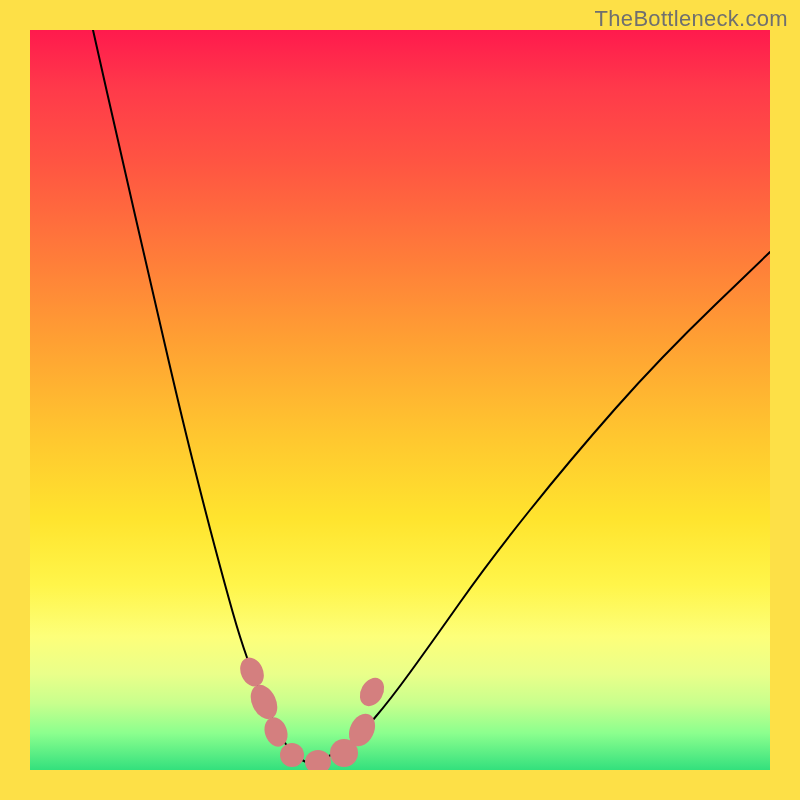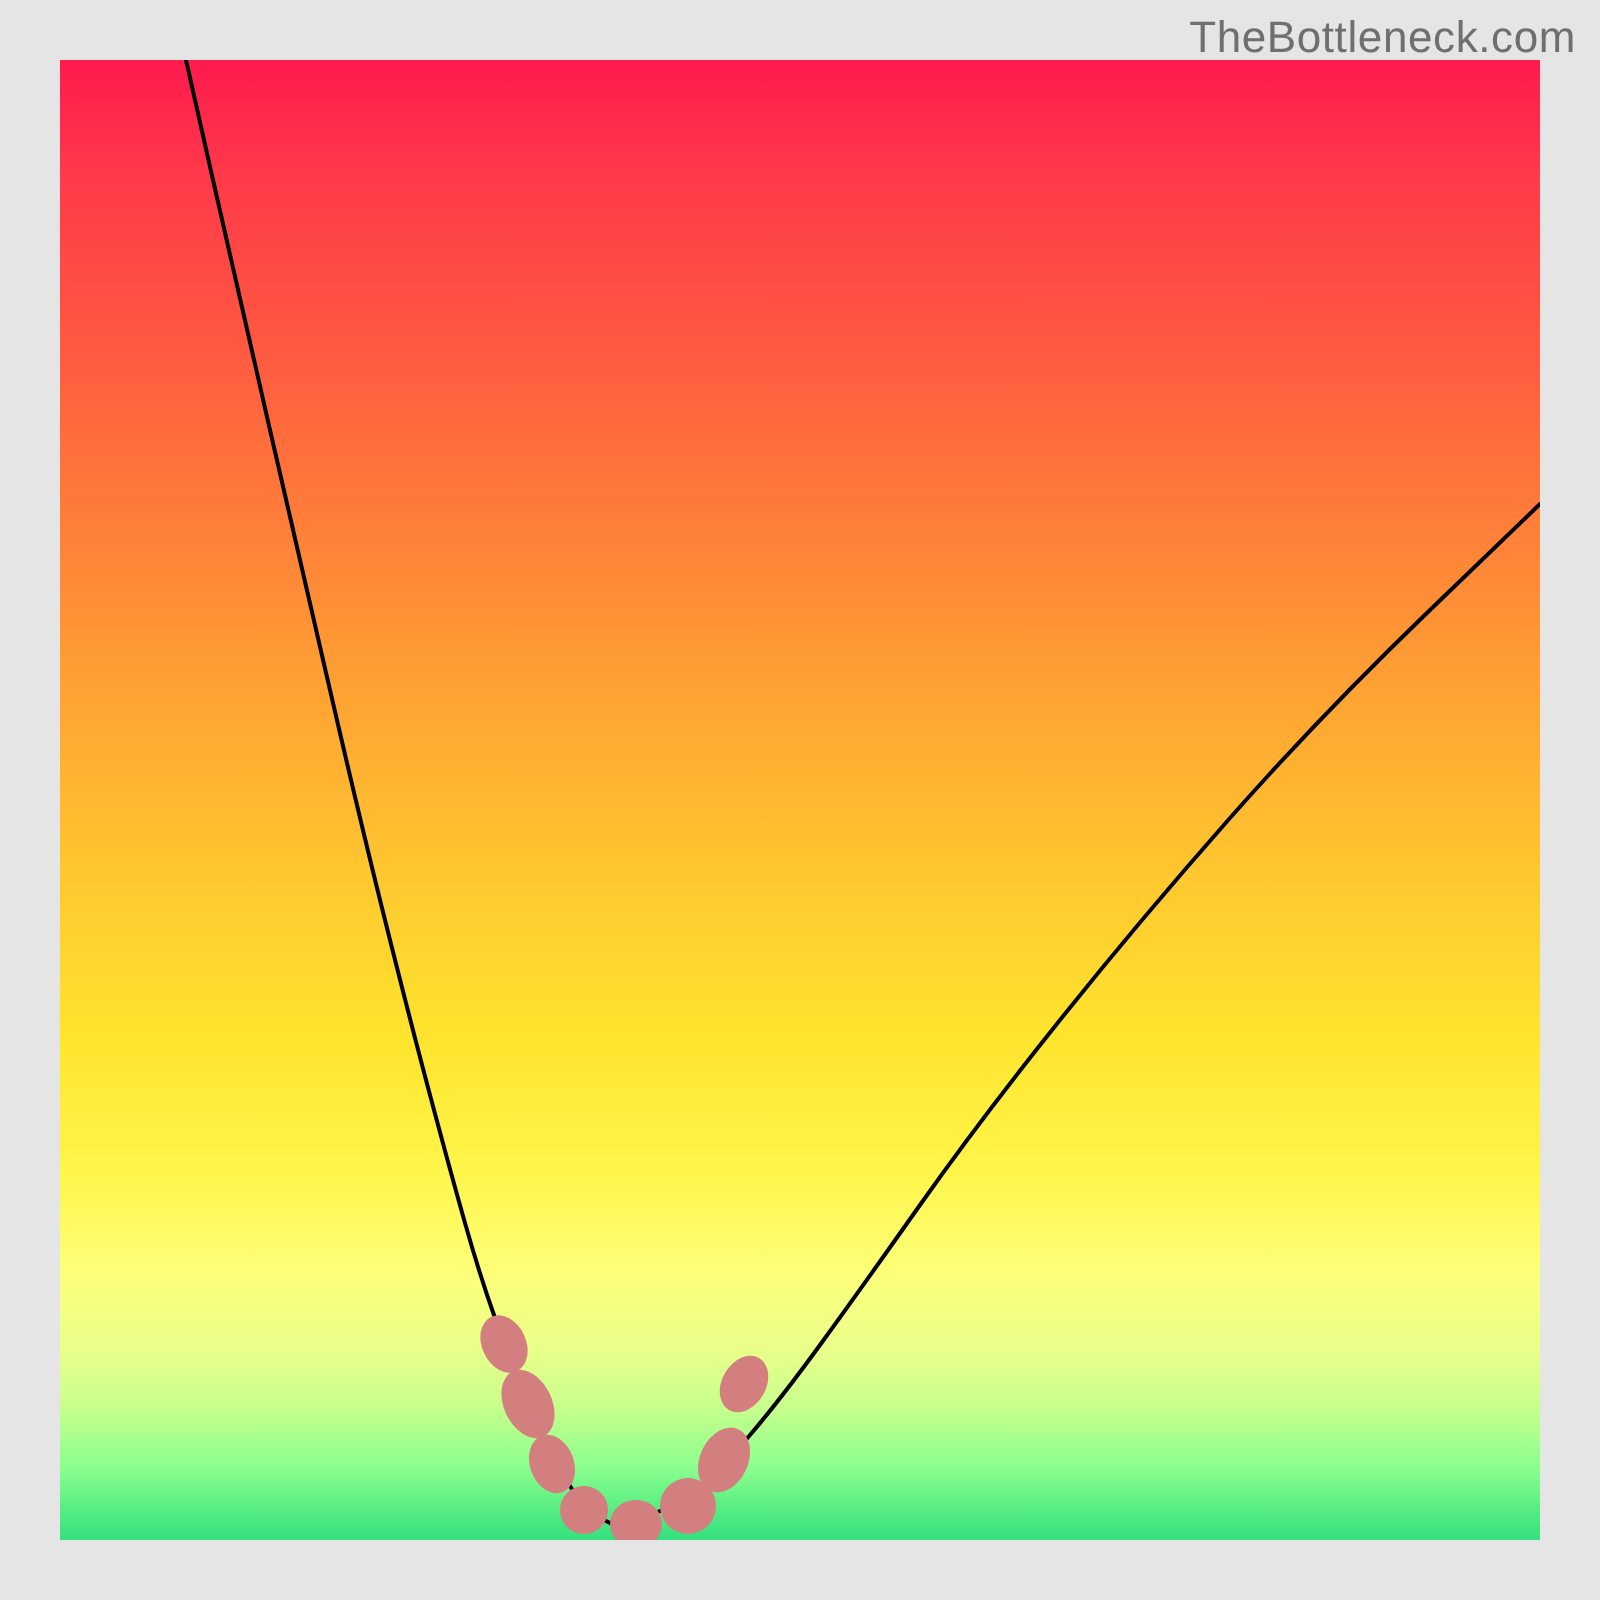--- a/index.html
+++ b/index.html
@@ -9,21 +9,21 @@
     height: 800px;
     background: #000;
     overflow: hidden;
     font-family: Arial, Helvetica, sans-serif;
   }
   .frame {
     position: absolute;
     top: 0; left: 0;
     width: 800px;
     height: 800px;
-    background: #e5e5e5;
+    background: #fde047;
   }
   .plot-area {
     position: absolute;
     left: 30px;
     top: 30px;
     width: 740px;
     height: 740px;
     overflow: hidden;
   }
   .gradient-bg {

